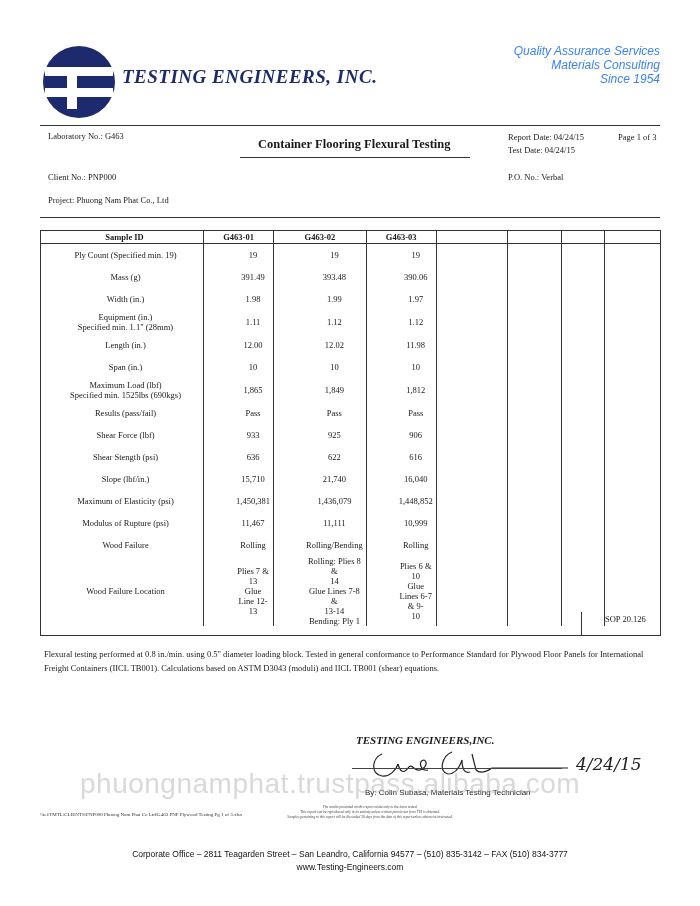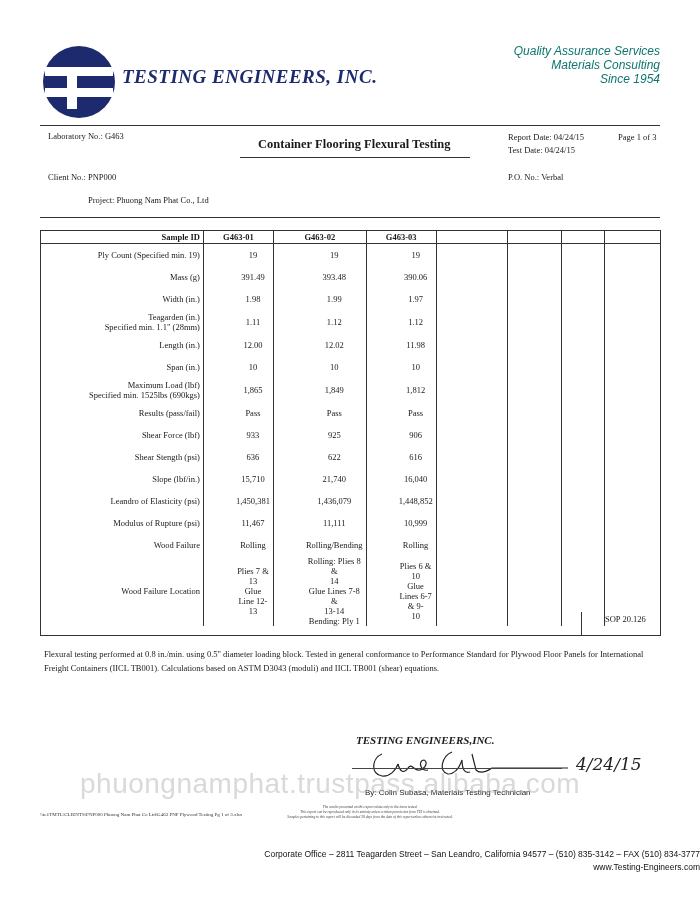--- a/index.html
+++ b/index.html
@@ -2,33 +2,33 @@
 <html><head>
 <meta charset="utf-8">
 <style>
   html, body { margin: 0; padding: 0; background: #fff; }
   body { width: 700px; height: 906px; position: relative; overflow: hidden; font-family: "Liberation Serif", serif; color: #1a1a1a; }
   .abs { position: absolute; }
 
   
   .logo { left: 43px; top: 46px; width: 72px; height: 72px; }
   .company { left: 122px; top: 66px; font-family: "Liberation Serif", serif; font-weight: bold; font-style: italic; font-size: 19px; letter-spacing: 0.5px; color: #1e2a6e; text-align: center; }
-  .tagline { right: 40px; top: 44px; text-align: right; font-family: "Liberation Sans", sans-serif; font-style: italic; font-size: 12px; line-height: 14px; color: #0f766e; }
+  .tagline { right: 40px; top: 44px; text-align: right; font-family: "Liberation Sans", sans-serif; font-style: italic; font-size: 12px; line-height: 14px; color: #3b82f6; }
 
   .rule { left: 40px; width: 620px; height: 0; border-top: 1px solid #333; }
 
   .meta { font-size: 8.5px; }
   .doc-title { left: 258px; top: 137px; font-weight: bold; font-size: 12.5px; }
 
   
   table.results { position: absolute; left: 40px; top: 230px; width: 621px; border-collapse: collapse; font-size: 8.5px; }
   table.results td, table.results th { border: 1px solid #333; padding: 0 3px; vertical-align: middle; }
   table.results th { font-weight: bold; text-align: center; height: 12px; }
-  table.results th.left { text-align: right; padding-left: 8px; }
-  table.results td.label { text-align: right; padding-left: 10px; }
+  table.results th.left { text-align: center; padding-left: 8px; }
+  table.results td.label { text-align: center; padding-left: 10px; }
   table.results td.val { text-align: center; padding-left: 32px; }
   .col-label { width: 172px; }
   .col-s { width: 66px; }
   .col-e { width: 76px; }
   .col-e2 { width: 58px; }
   .col-e3 { width: 46px; }
   .col-e4 { width: 60px; }
   table.results td.nb { border-top: none; border-bottom: none; }
 
   .equip { left: 40px; top: 612px; width: 621px; height: 24px; border: 1px solid #333; border-top: none; font-size: 8.5px; box-sizing: border-box; }
@@ -41,21 +41,21 @@
   
   .sig-company { left: 356px; top: 734px; font-weight: bold; font-style: italic; font-size: 11px; color: #1a1a1a; }
   .sig-line { left: 352px; top: 768px; width: 210px; border-top: 1px solid #444; }
   .sig-svg { left: 368px; top: 744px; width: 290px; height: 36px; }
   .signer { left: 365px; top: 788px; font-family: "Liberation Sans", sans-serif; font-size: 8px; }
 
   
   .filepath { left: 40px; top: 812px; font-size: 5px; color: #333; }
   .fine { left: 240px; top: 805px; width: 260px; font-size: 3.6px; line-height: 5px; text-align: center; font-style: italic; color: #444; }
   .watermark { left: 80px; top: 768px; font-family: "Liberation Sans", sans-serif; font-size: 28px; color: rgba(170,170,170,0.45); letter-spacing: 0.5px; white-space: nowrap; text-align: center; }
-  .footer { left: 0; width: 700px; text-align: right; font-family: "Liberation Sans", sans-serif; font-size: 8.5px; color: #111; }
+  .footer { left: 0; width: 700px; text-align: center; font-family: "Liberation Sans", sans-serif; font-size: 8.5px; color: #111; }
 </style>
 </head>
 <body>
 
 <svg class="abs logo" viewBox="0 0 72 72">
   <circle cx="36" cy="36" r="36" fill="#1e2a6e"></circle>
   <rect x="2" y="21" width="68" height="9" fill="#fff"></rect>
   <rect x="2" y="42" width="68" height="9" fill="#fff"></rect>
   <rect x="24" y="21" width="10" height="42" fill="#fff"></rect>
   <rect x="2" y="30" width="22" height="12" fill="#1e2a6e"></rect>
@@ -86,21 +86,21 @@
 <div class="abs rule" style="left:240px; width:230px; top:157px;"></div>
 
 <div class="abs meta" style="left:48px; top:172px;">
   <span>Client No.:</span>
   <span>PNP000</span>
 </div>
 <div class="abs meta" style="left:508px; top:172px;">
   <span>P.O. No.:</span>
   <span>Verbal</span>
 </div>
-<div class="abs meta" style="left:48px; top:195px;margin-left:40px;">
+<div class="abs meta" style="left:48px; top:195px;">
   <span>Project:</span>
   <span>Phuong Nam Phat Co., Ltd</span>
 </div>
 <div class="abs rule" style="top:217px;"></div>
 
 <table class="results">
   <colgroup>
     <col class="col-label">
       <col class="col-s">
       <col class="col-s">
@@ -148,21 +148,21 @@
       <td class="val nb">1.98</td>
       <td class="val nb">1.99</td>
       <td class="val nb">1.97</td>
       <td class="nb"></td>
         <td class="nb"></td>
         <td class="nb"></td>
         <td class="nb"></td>
     </tr>
     <tr style="height:24px;">
       <td class="label nb" style="line-height:10px;">
-        <div>Teagarden (in.)</div>
+        <div>Equipment (in.)</div>
         <div>Specified min. 1.1" (28mm)</div>
       </td>
       <td class="val nb">1.11</td>
       <td class="val nb">1.12</td>
       <td class="val nb">1.12</td>
       <td class="nb"></td>
         <td class="nb"></td>
         <td class="nb"></td>
         <td class="nb"></td>
     </tr>
@@ -233,21 +233,21 @@
       <td class="label nb">Slope (lbf/in.)</td>
       <td class="val nb">15,710</td>
       <td class="val nb">21,740</td>
       <td class="val nb">16,040</td>
       <td class="nb"></td>
         <td class="nb"></td>
         <td class="nb"></td>
         <td class="nb"></td>
     </tr>
     <tr style="height:22px;">
-      <td class="label nb">Leandro of Elasticity (psi)</td>
+      <td class="label nb">Maximum of Elasticity (psi)</td>
       <td class="val nb">1,450,381</td>
       <td class="val nb">1,436,079</td>
       <td class="val nb">1,448,852</td>
       <td class="nb"></td>
         <td class="nb"></td>
         <td class="nb"></td>
         <td class="nb"></td>
     </tr>
     <tr style="height:22px;">
       <td class="label nb">Modulus of Rupture (psi)</td>

